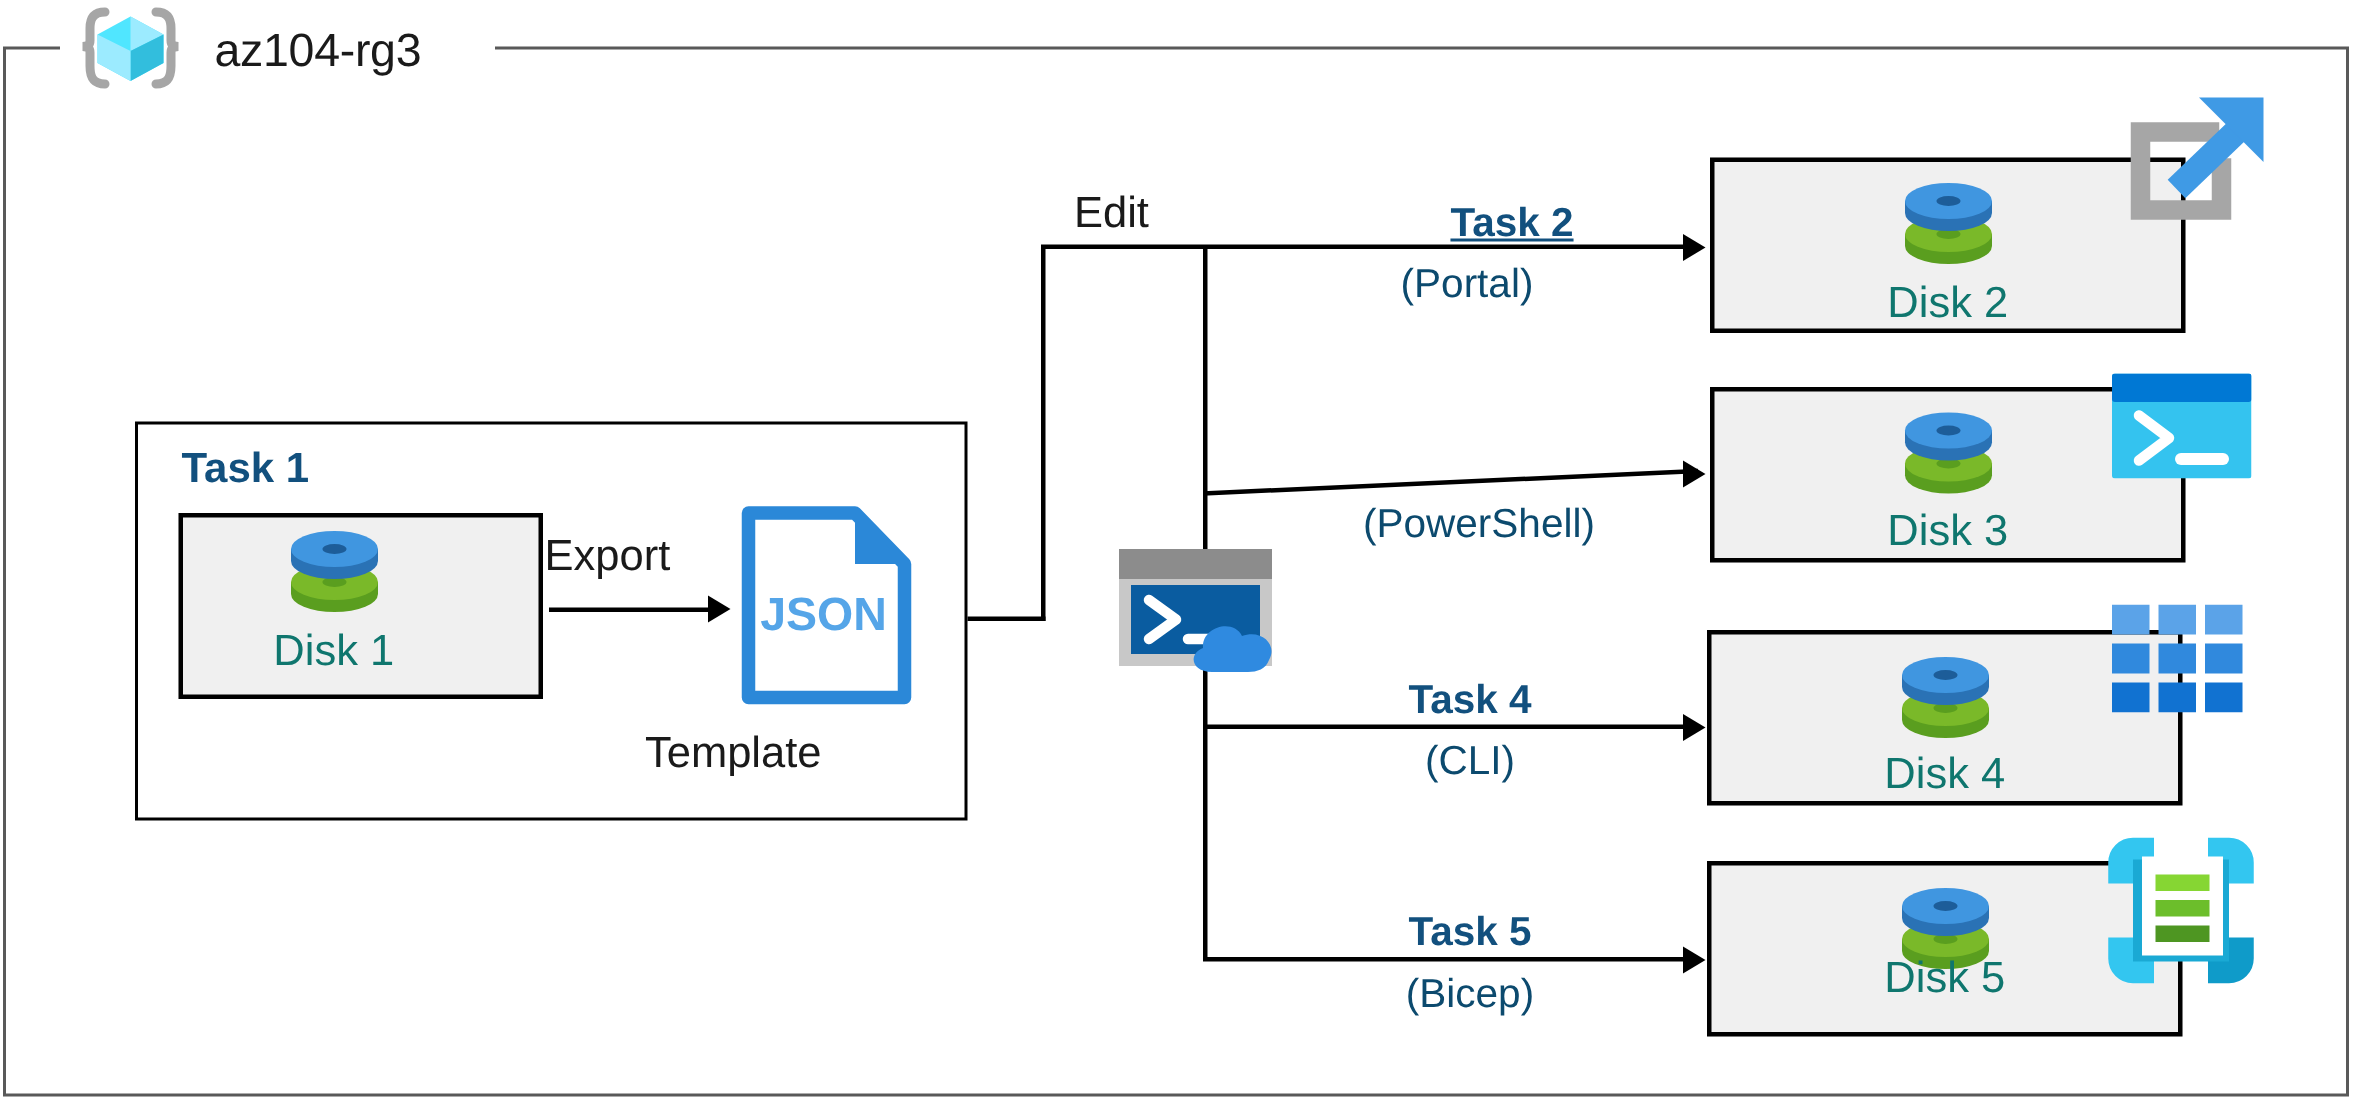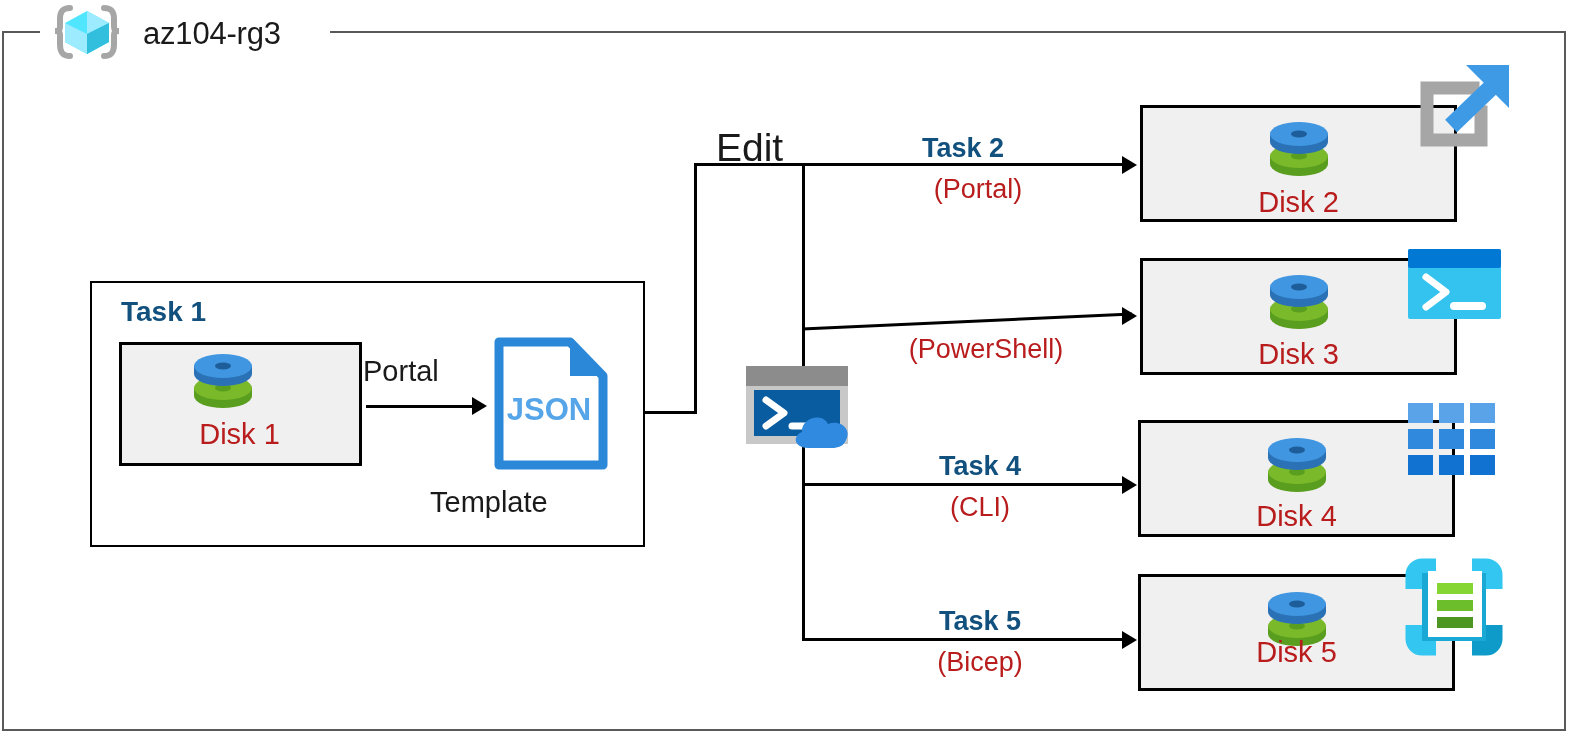--- a/index.html
+++ b/index.html
@@ -78,21 +78,21 @@
     position: absolute;
     background: #f0f0f0;
     border: 3px solid #000000;
     box-sizing: border-box;
   }
   .disk-label {
     position: absolute;
     width: 100%;
     text-align: center;
     font-size: 29px;
-    color: #b91c1c;
+    color: #0f766e;
     white-space: nowrap;
   }
   .disk-icon {
     position: absolute;
   }
 
   
   .json-doc {
     position: absolute;
     left: 492px;
@@ -131,40 +131,40 @@
     left: 363px;
     top: 355px;
     font-size: 29px;
     color: #1a1a1a;
     white-space: nowrap;
   }
   .edit-label {
     position: absolute;
     left: 716px;
     top: 126px;
-    font-size: 39px;
+    font-size: 29px;
     color: #1a1a1a;
     white-space: nowrap;
   }
 
   
   .task-name {
     position: absolute;
     text-align: center;
     font-size: 27px;
     font-weight: bold;
     color: #12507e;
     white-space: nowrap;
     width: 300px;
   }
   .task-sub {
     position: absolute;
     text-align: center;
     font-size: 27px;
-    color: #b91c1c;
+    color: #0c4a6e;
     white-space: nowrap;
     width: 300px;
   }
 
   
   .cloudshell {
     position: absolute;
     left: 746px;
     top: 366px;
     width: 118px;
@@ -206,25 +206,25 @@
       <ellipse cx="34" cy="44" rx="29" ry="12" fill="#5a9e1f"></ellipse>
       <rect x="5" y="36" width="58" height="8" fill="#5a9e1f"></rect>
       <ellipse cx="34" cy="36" rx="29" ry="12" fill="#7ab929"></ellipse>
       <ellipse cx="34" cy="36" rx="8" ry="3.4" fill="#5a9e1f"></ellipse>
       <ellipse cx="34" cy="22" rx="29" ry="12" fill="#2a72b5"></ellipse>
       <rect x="5" y="14" width="58" height="8" fill="#2a72b5"></rect>
       <ellipse cx="34" cy="14" rx="29" ry="12" fill="#4096e0"></ellipse>
       <ellipse cx="34" cy="14" rx="8" ry="3.4" fill="#1d5d99"></ellipse>
     </svg>
   </div>
-  <div class="disk-label" style="left:118px; top:418px; width:243px;">Disk 1</div>
+  <div class="disk-label" style="left:101px; top:418px; width:243px;">Disk 1</div>
 
   <div class="line-h" style="left:366px; top:405px; width:108px;"></div>
   <div class="arrow-head" style="left:472px; top:397px;"></div>
-  <div class="export-label">Portal</div>
+  <div class="export-label">Export</div>
 
   <div class="json-doc">
     <svg width="118" height="133" viewBox="0 0 118 133">
       <path d="M7 5 H78 L111 39 V128 H7 Z" fill="#ffffff" stroke="#2b88d8" stroke-width="9" stroke-linejoin="round"></path>
       <path d="M78 5 L111 39 H78 Z" fill="#2b88d8"></path>
       <text x="57" y="83" text-anchor="middle" font-family="Liberation Sans, sans-serif" font-size="31" font-weight="bold" fill="#55a5e8">JSON</text>
     </svg>
   </div>
   <div class="template-label">Template</div>
 
@@ -263,21 +263,21 @@
     </svg>
   </div>
   <div class="disk-label" style="left:1140px; top:186px; width:317px;">Disk 2</div>
   <div class="tech-icon" style="left:1405px; top:60px; width:112px; height:105px;">
     <svg width="112" height="105" viewBox="0 0 112 105">
       <path d="M68 28 H22 V80 H76 V52" fill="none" stroke="#a6a6a6" stroke-width="13" stroke-linecap="square" stroke-linejoin="miter"></path>
       <path d="M46 66 L96 18" fill="none" stroke="#3f9ae5" stroke-width="17"></path>
       <polygon points="104,5 104,48 61,5" fill="#3f9ae5"></polygon>
     </svg>
   </div>
-  <div class="task-name" style="left:813px; top:133px;">Task 2</div>
+  <div class="task-name" style="left:858px; top:133px;text-decoration:underline;">Task 2</div>
   <div class="task-sub" style="left:828px; top:174px;">(Portal)</div>
 
   <div style="position:absolute; left:802px; top:310px; width:330px; height:22px;">
     <svg width="330" height="22" viewBox="0 0 330 22">
       <line x1="0" y1="19" x2="330" y2="4" stroke="#000000" stroke-width="3"></line>
     </svg>
   </div>
   <div class="arrow-head" style="left:1122px; top:307px;"></div>
   <div class="disk-box" style="left:1140px; top:258px; width:317px; height:117px;"></div>
   <div class="disk-icon" style="left:1265px; top:273px; width:68px; height:62px;">

